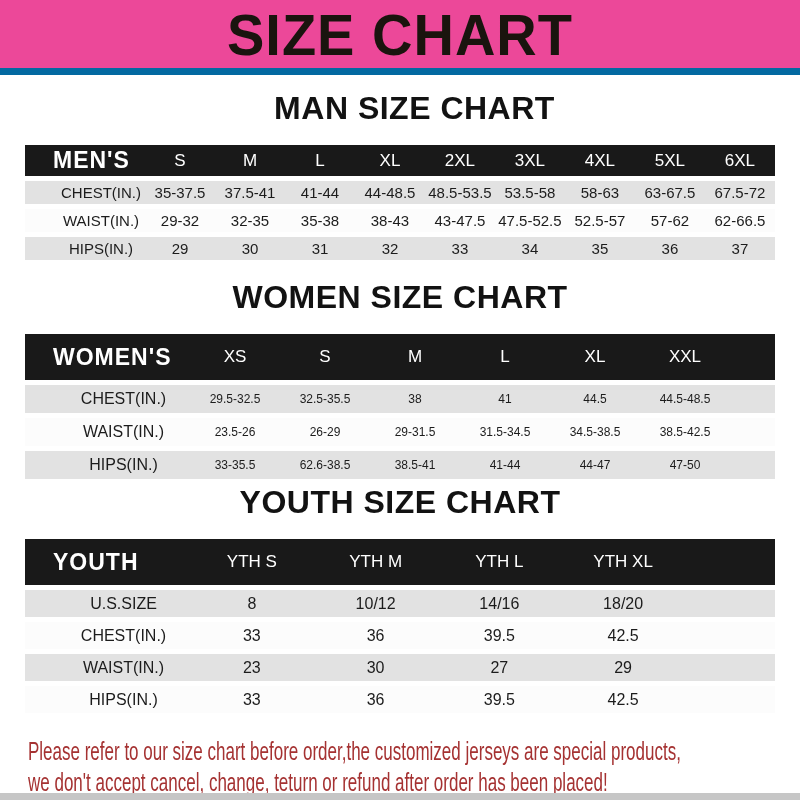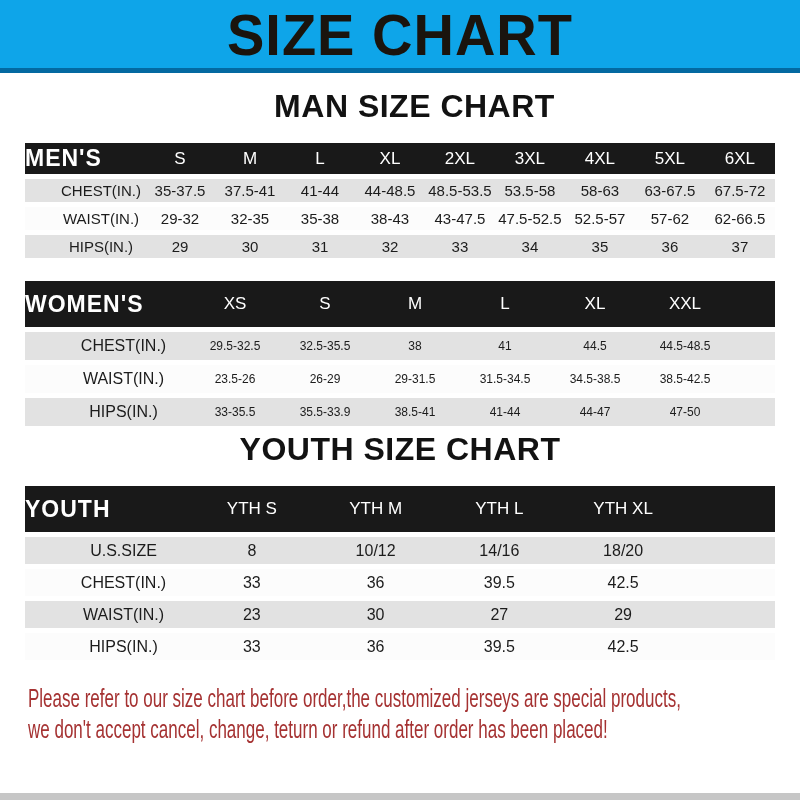--- a/index.html
+++ b/index.html
@@ -7,25 +7,25 @@
     position: relative;
     width: 800px;
     height: 800px;
     background: #ffffff;
     font-family: "Liberation Sans", sans-serif;
     overflow: hidden;
   }
   
   .banner {
     height: 68px;
-    background: #0ea5e9;
+    background: #ec4899;
     display: flex;
     align-items: center;
     justify-content: center;
-    border-bottom: 5px solid #0369a1;
+    border-bottom: 7px solid #0369a1;
   }
   .banner-title {
     margin: 0;
     font-size: 56px;
     font-weight: bold;
     color: #1A140E;
     letter-spacing: 1px;
     transform: scaleY(1.04);
     white-space: nowrap;
   }
@@ -50,21 +50,21 @@
     border-spacing: 0 5px;
     table-layout: fixed;
   }
   table.size-table thead th {
     background: #191919;
     color: #ffffff;
     vertical-align: middle;
   }
   .label-th {
     text-align: left;
-    padding-left: 0;
+    padding-left: 28px;
     font-size: 23px;
     font-weight: bold;
     letter-spacing: 1px;
     white-space: nowrap;
   }
   .size-th {
     font-size: 17px;
     font-weight: normal;
     text-align: center;
     color: #F2F2F2;
@@ -180,20 +180,21 @@
             <td class="val">34</td>
             <td class="val">35</td>
             <td class="val">36</td>
             <td class="val">37</td>
           </tr>
         </tbody>
       </table>
   </section>
 
   <section>
+    <h2 class="section-title title-women">WOMEN SIZE CHART</h2>
     <table class="size-table women">
       <colgroup>
         <col style="width:22%">
         <col style="width:12%">
           <col style="width:12%">
           <col style="width:12%">
         <col style="width:12%">
           <col style="width:12%">
           <col style="width:12%">
         <col style="width:6%">
@@ -227,21 +228,21 @@
             <td class="val">26-29</td>
             <td class="val">29-31.5</td>
             <td class="val">31.5-34.5</td>
             <td class="val">34.5-38.5</td>
             <td class="val">38.5-42.5</td>
             <td class="val"></td>
           </tr>
           <tr class="data-row">
             <td class="row-label">HIPS(IN.)</td>
             <td class="val">33-35.5</td>
-            <td class="val">35.5-33.9</td>
+            <td class="val">62.6-38.5</td>
             <td class="val">38.5-41</td>
             <td class="val">41-44</td>
             <td class="val">44-47</td>
             <td class="val">47-50</td>
             <td class="val"></td>
           </tr>
         </tbody>
       </table>
   </section>
 

